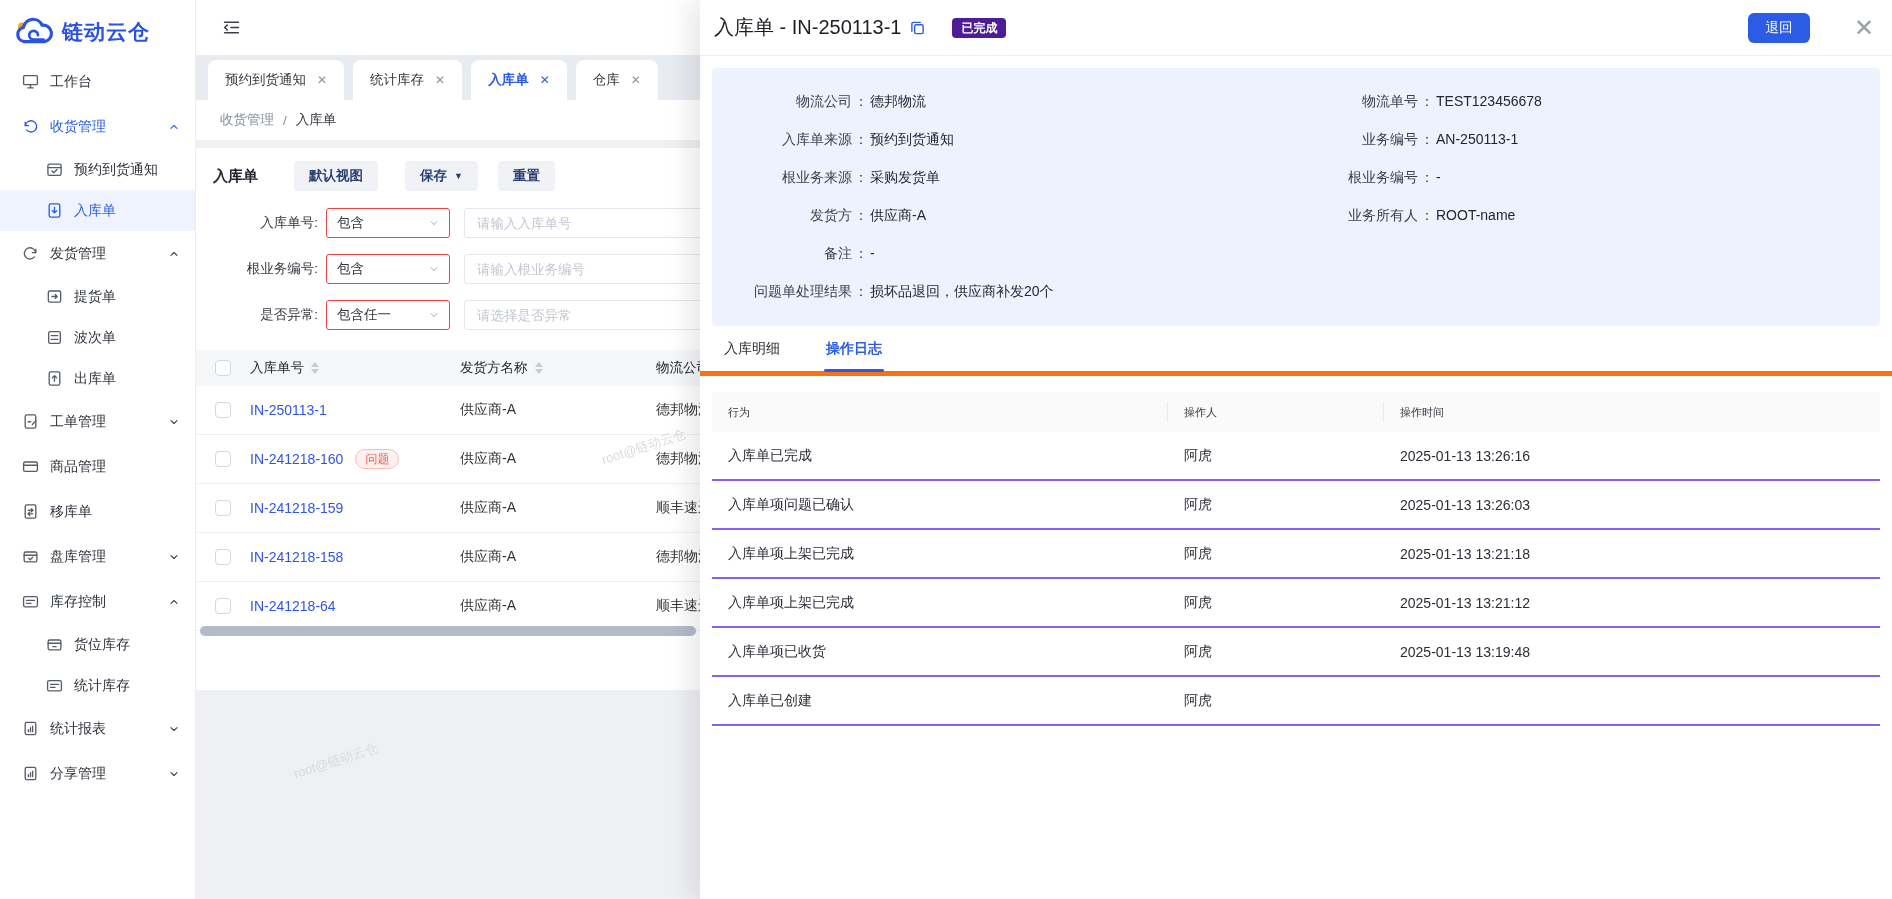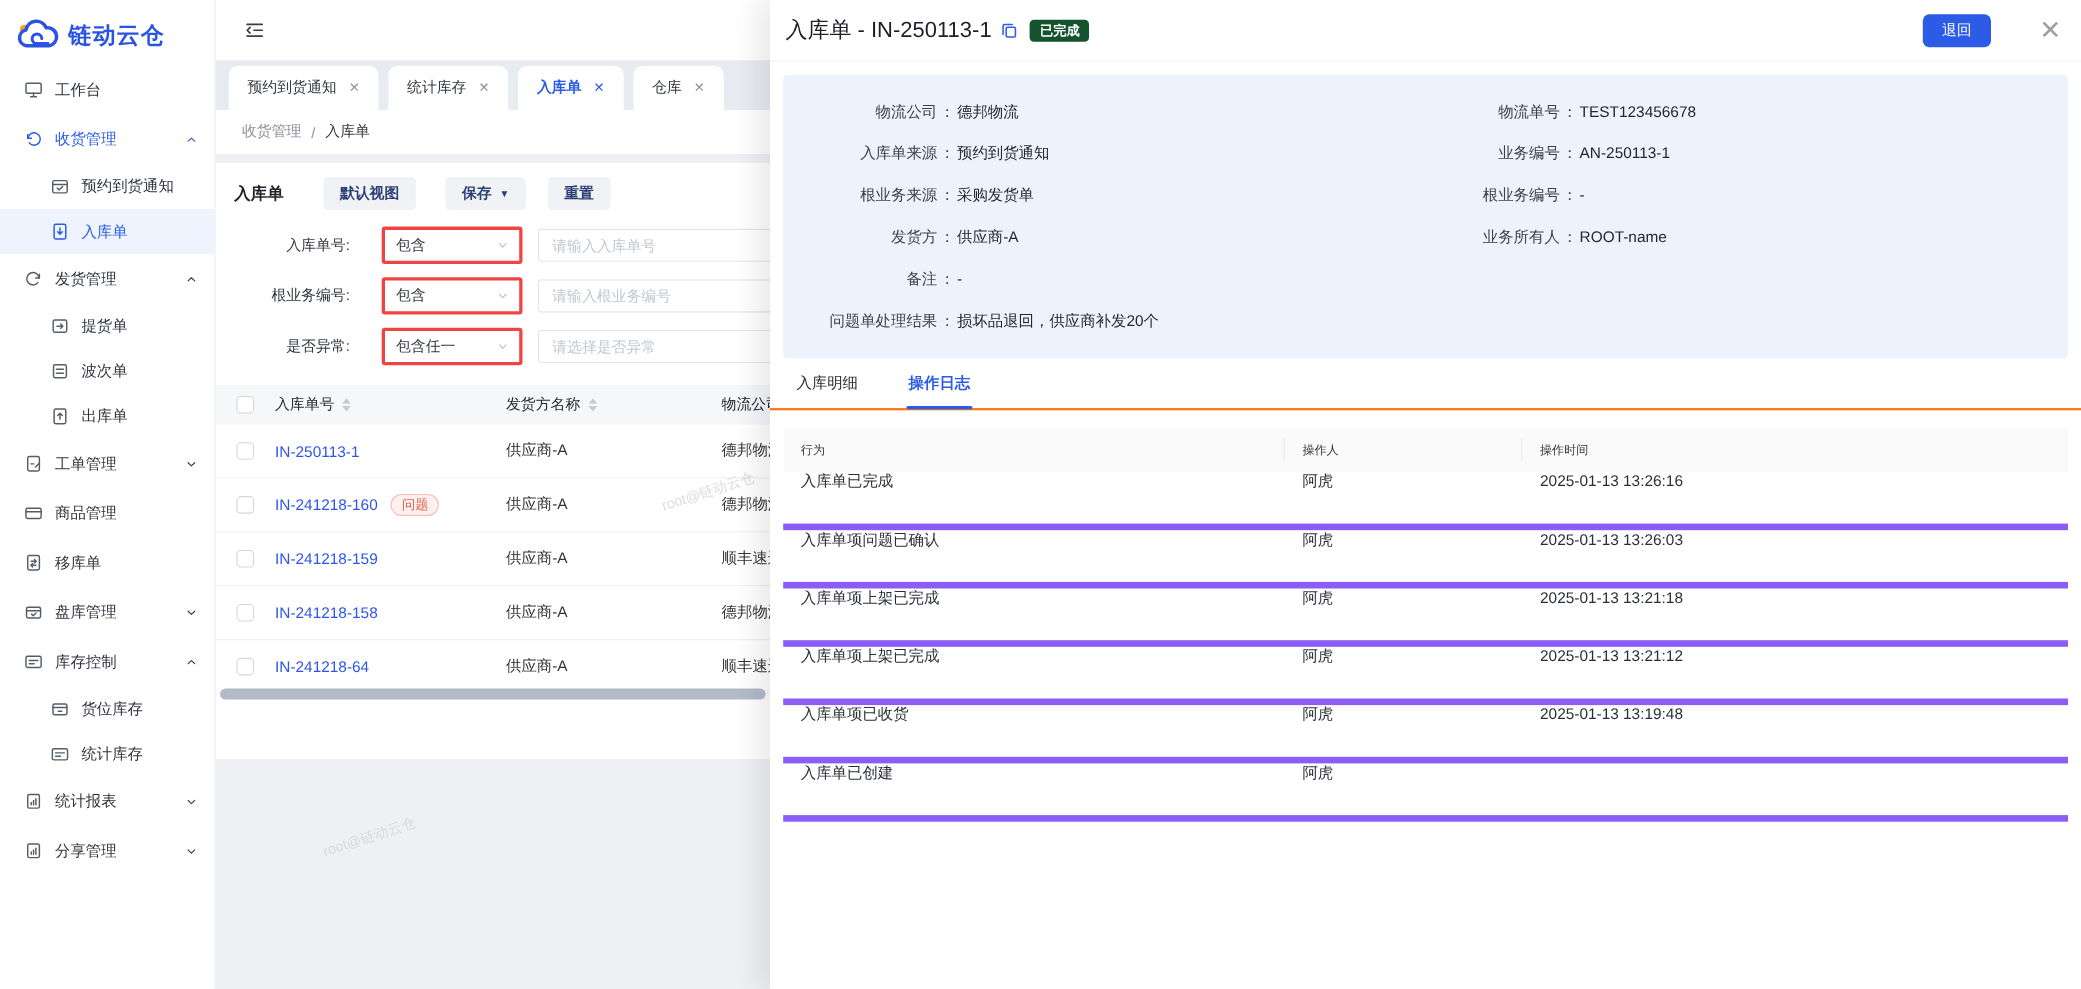--- a/index.html
+++ b/index.html
@@ -45,21 +45,21 @@
   .card{position:absolute;left:0;top:148px;right:0;height:542px;background:#fff}
   .toolbar{display:flex;align-items:center;padding:13px 0 0 17px;height:43px;box-sizing:border-box}
   .tb-title{font-size:15px;font-weight:600;color:#22252d;margin-right:36px}
   .btn{height:30px;background:#f1f2f6;border:none;border-radius:4px;font-size:13.5px;color:#2a3f74;font-weight:600;padding:0 15px;cursor:pointer;display:inline-flex;align-items:center;gap:7px;font-family:Liberation Sans, sans-serif}
   .btn .caret{font-size:9px;line-height:1}
   .mr27{margin-right:27px}.mr20{margin-right:20px}
 
   .filters{padding-top:9px}
   .frow{display:flex;align-items:center;height:46px}
   .flabel{width:122px;text-align:right;font-size:13.5px;color:#33373f;flex:none}
-  .fselect{margin-left:29px;width:102px;height:28px;border:3px solid #ef4444;border-radius:3px;display:flex;align-items:center;justify-content:space-between;padding:0 10px;font-size:13.5px;color:#33373f;background:#fff;cursor:pointer;flex:none}
+  .fselect{margin-left:8px;width:102px;height:28px;border:1px solid #ef4444;border-radius:3px;display:flex;align-items:center;justify-content:space-between;padding:0 10px;font-size:13.5px;color:#33373f;background:#fff;cursor:pointer;flex:none}
   .fselect .ico{width:10px;height:10px;color:#bcc1cb}
   .fselect .ico svg{width:10px;height:10px}
   .finput{margin-left:14px;width:576px;height:28px;border:1px solid #e3e6ec;border-radius:3px;padding:0 12px;font-size:13.5px;color:#333;outline:none;font-family:inherit}
   .finput::placeholder{color:#c2c7d1}
 
   .otable{margin-top:12px}
   .ohead{display:flex;align-items:center;height:36px;background:#f6f7f9;font-size:13.5px;color:#23262e}
   .ohead [data-repeat]{display:contents}
   .ocb{width:54px;display:flex;justify-content:center;flex:none}
   .cb{width:16px;height:16px;border:1px solid #d3d7de;border-radius:4px;background:#fff;box-sizing:border-box;cursor:pointer}
@@ -80,48 +80,48 @@
   .wm{position:absolute;color:#6e737d;opacity:.26;font-size:13px;transform:rotate(-18deg);z-index:3;pointer-events:none;white-space:nowrap}
   #wm1{left:404px;top:438px}
   #wm2{left:96px;top:752px;opacity:.18}
 
   
   #drawer{position:absolute;left:700px;top:0;width:1192px;height:899px;background:#fff;z-index:10;box-shadow:-10px 0 24px rgba(15,23,42,.10)}
   .dheader{height:56px;display:flex;align-items:center;padding:0 14px;border-bottom:1px solid #eef0f3;box-sizing:border-box}
   .dtitle{font-size:20px;font-weight:400;color:#1c1f26}
   .copy{width:15px;height:15px;margin-left:9px;color:#2c5ce5;cursor:pointer}
   .copy svg{width:15px;height:15px;stroke-width:1.5}
-  .status{margin-left:11px;background:#14532d;color:#fff;font-size:12px;font-weight:600;padding:4px 9px;border-radius:4px;line-height:1}
+  .status{margin-left:27px;background:#4c1d95;color:#fff;font-size:12px;font-weight:600;padding:4px 9px;border-radius:4px;line-height:1}
   .dsp{flex:1}
   .back-btn{width:62px;height:30px;background:#2c5ce5;color:#fff;border:none;border-radius:6px;font-size:13.5px;cursor:pointer;font-family:inherit}
   .close{margin:0 4px 0 44px;font-size:24px;color:#9aa0a8;line-height:1;cursor:pointer;font-weight:300}
 
   .dinfo{margin:12px 12px 0;background:#edf3fd;border-radius:4px;padding:14px 0 16px;display:flex}
   .dcol{width:50%}
   .irow{display:flex;line-height:38px;font-size:14px}
   .ilabel{width:140px;text-align:right;color:#3a3f49;flex:none;white-space:nowrap}
   .dcol.right .ilabel{width:122px}
   .icolon{padding:0 2px;color:#3a3f49}
   .ival{color:#23262e}
 
-  .dtabwrap{display:flex;gap:42px;margin-top:6px;padding-left:22px;border-bottom:2px solid #f97316}
+  .dtabwrap{display:flex;gap:42px;margin-top:6px;padding-left:22px;border-bottom:5px solid #f97316}
   .dtab{position:relative;padding:8px 2px 13px;font-size:14px;color:#2a2e36;cursor:pointer}
   .dtab.active{color:#2c5ce5;font-weight:600}
   .dtab.active::after{content:'';position:absolute;left:0;right:0;bottom:-1px;height:3px;background:#2c5ce5;border-radius:2px}
 
   .ltable{margin:16px 12px 0}
   .lhead{display:flex;height:40px;background:#fafafa;align-items:center;font-size:11px;color:#32363e}
   .lhead [data-repeat]{display:contents}
   .lcell{padding-left:16px;box-sizing:border-box}
   .lhead div.lcell{position:relative;height:100%;display:flex;align-items:center}
   .lhead div.lcell:nth-of-type(1){width:456px}
   .lhead div.lcell:nth-of-type(2){width:216px}
   .lhead div.lcell:nth-of-type(3){flex:1}
   .lhead div.lcell:not(:last-of-type)::after{content:'';position:absolute;right:0;top:10px;height:20px;width:1px;background:#e7e9ee}
-  .lrow{display:flex;height:47px;border-bottom:6px solid #8b5cf6;font-size:14px;color:#2a2e36}
+  .lrow{display:flex;height:47px;align-items:center;border-bottom:2px solid #8b5cf6;font-size:14px;color:#2a2e36}
   .lc1{width:456px}.lc2{width:216px}.lc3{flex:1}
 </style>
 </head>
 <body>
 
 <div id="sidebar">
   <div class="logo">
     <span class="ico">
       <svg width="42" height="32" viewBox="0 0 52 40">
         <circle cx="11" cy="13" r="5" fill="#f5a623" stroke="none"></circle>

